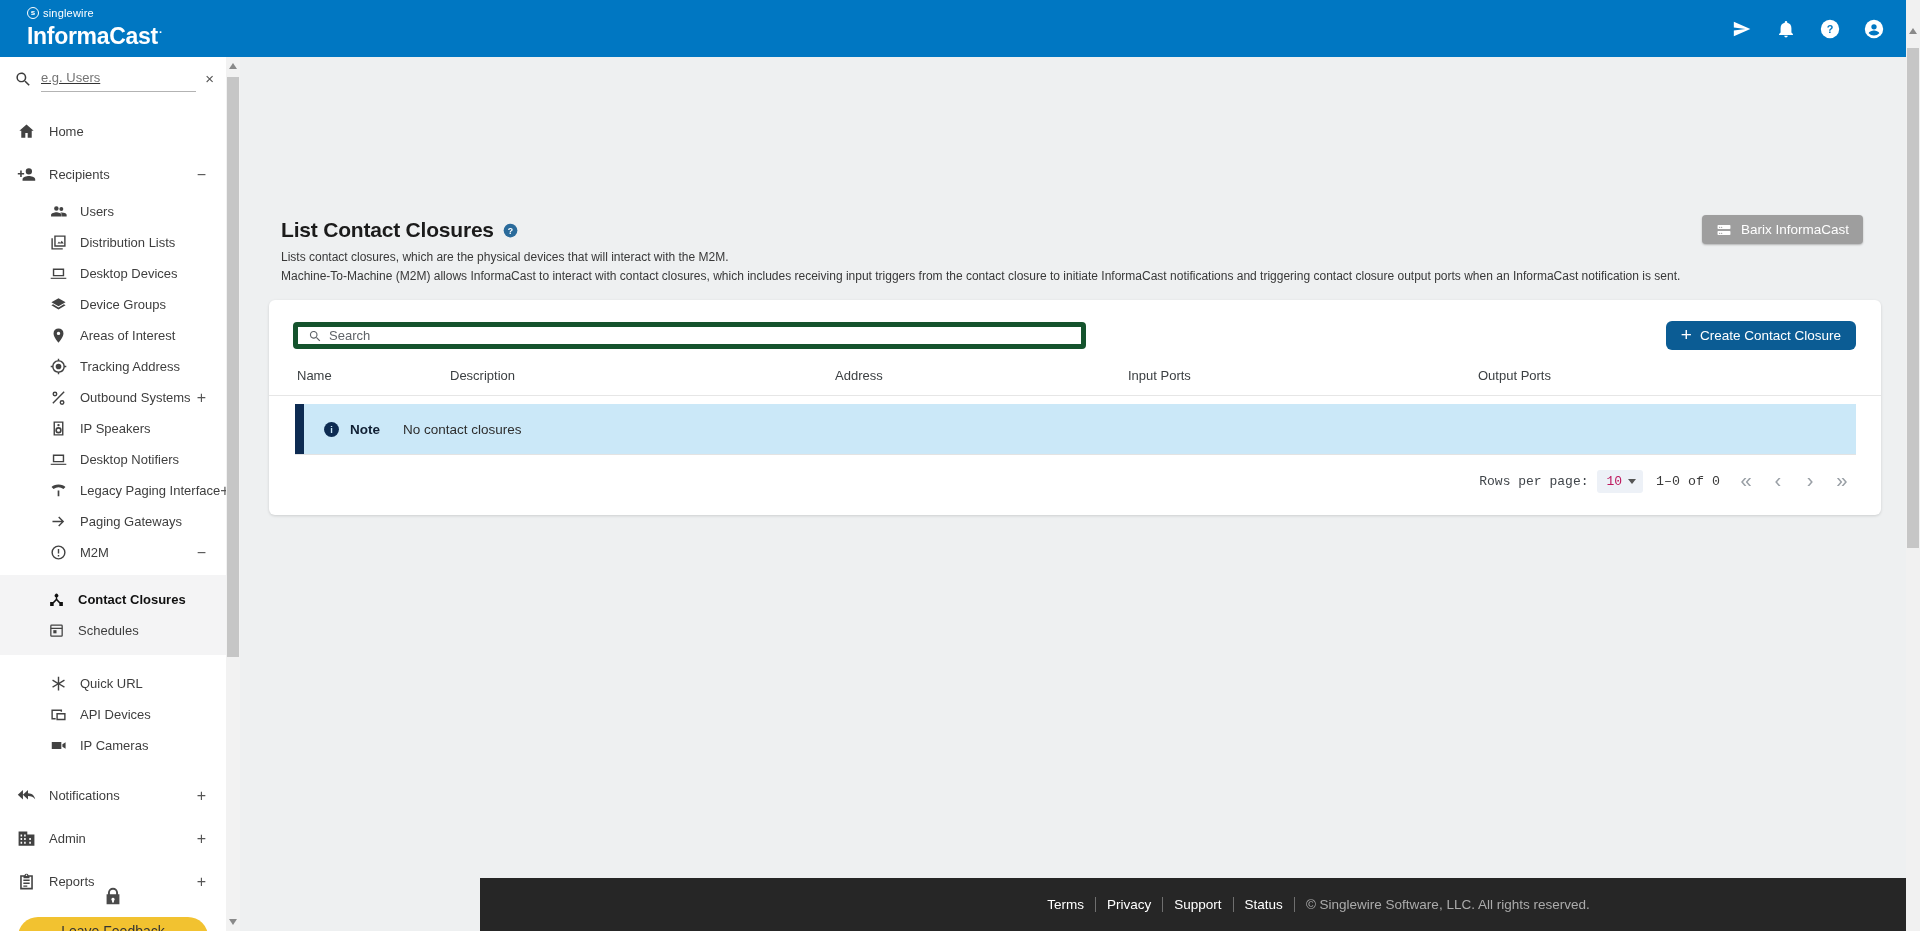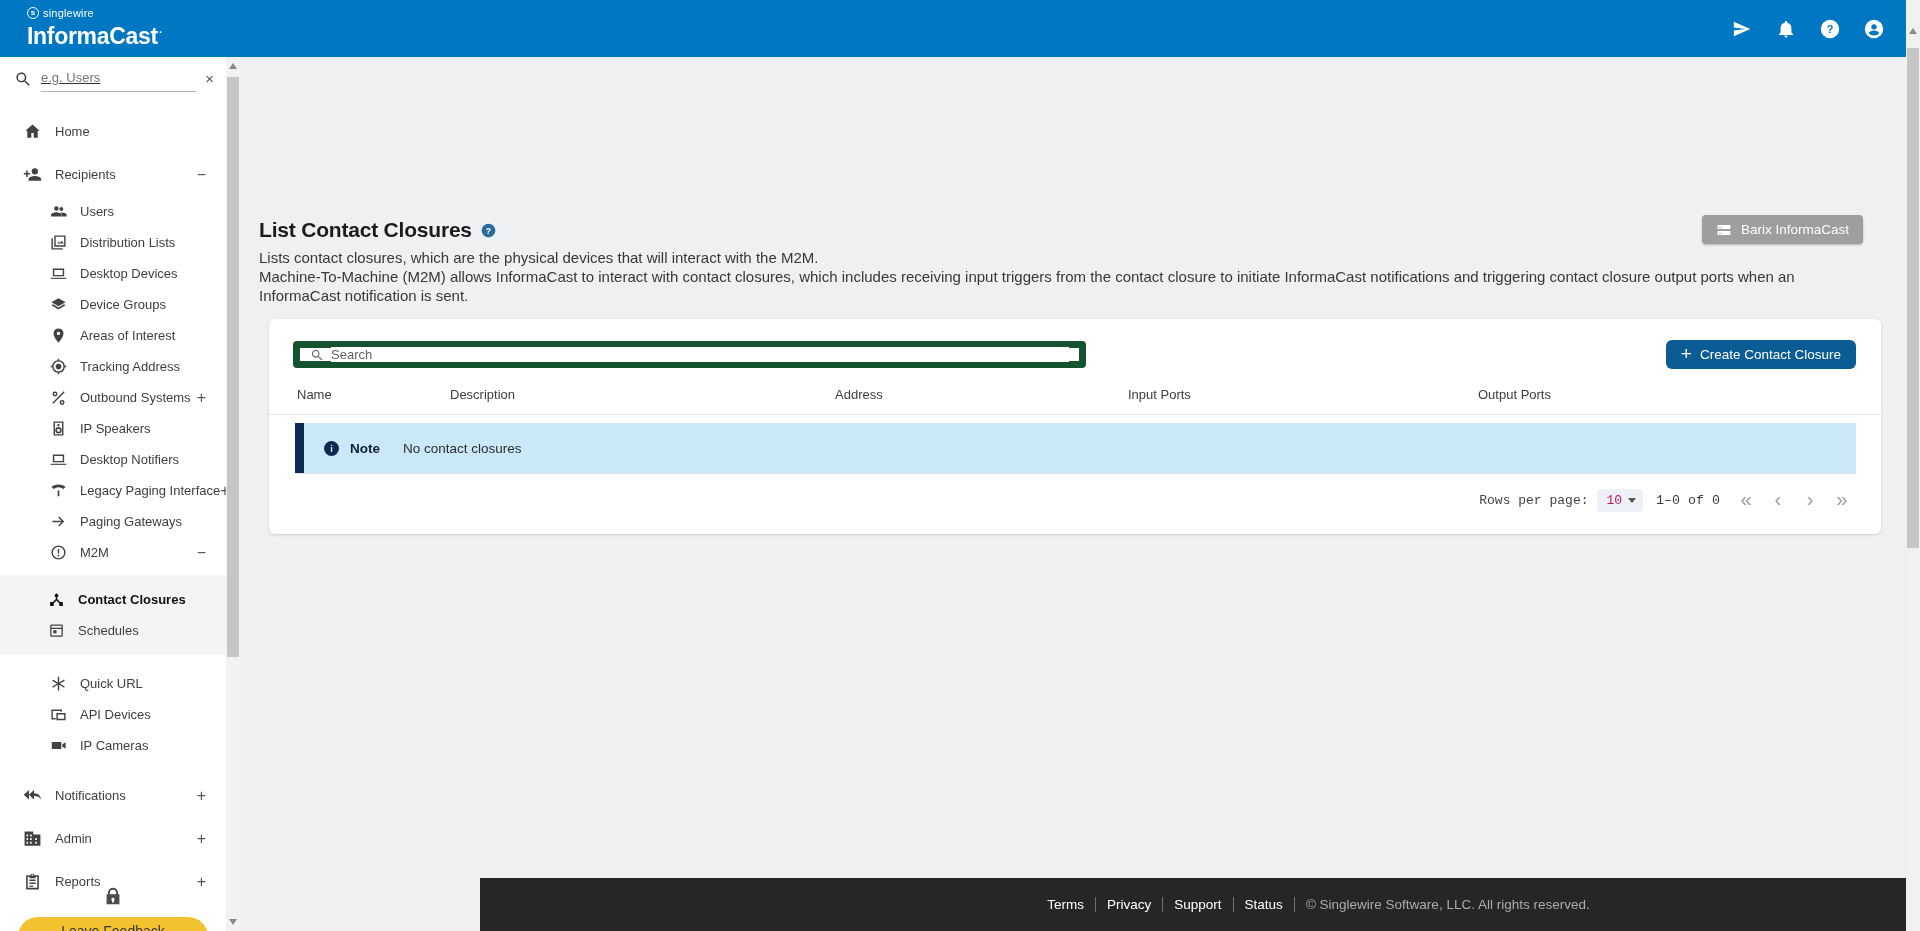--- a/index.html
+++ b/index.html
@@ -28,21 +28,21 @@
   .sidebar{position:absolute;left:0;top:57px;width:226px;height:874px;background:#fff;overflow:hidden;}
   .sb-search{display:flex;align-items:center;height:43px;padding:0 12px 0 14px;}
   .sb-search .ico{width:18px;height:18px;color:#3c3c3c;flex:none;}
   .sb-search input{flex:1;min-width:0;margin-left:9px;border:none;outline:none;
     border-bottom:1px solid #b3b3b3;font-size:13px;padding:4px 0 6px;color:#333;background:transparent;text-decoration:underline;}
   .sb-search input::placeholder{color:#757575;}
   .sb-clear{margin-left:9px;color:#555;font-size:15px;line-height:1;cursor:pointer;}
   .nav{margin-top:10px;}
   .nav-item{display:flex;align-items:center;height:31px;padding-left:50px;font-size:13px;
     font-weight:500;color:#3e3e3e;cursor:pointer;white-space:nowrap;}
-  .nav-item.lvl0{height:43px;padding-left:23px;}
+  .nav-item.lvl0{height:43px;padding-left:17px;}
   .nav-item.lvl2{padding-left:48px;}
   .nav-item.gap-top{margin-top:13px;}
   .nav-icon{width:17px;height:17px;margin-right:13px;color:#424242;flex:none;}
   .lvl0 .nav-icon{width:19px;height:19px;}
   .nav-toggle{margin-left:auto;padding-right:20px;font-size:16px;color:#565656;font-weight:400;}
   .nav-item.active{font-weight:bold;color:#101010;}
   .nav-item.active .nav-icon{color:#101010;}
   .m2m{background:#f4f4f5;}
   .m2m-first{height:40px;padding-top:9px;margin-top:7px;}
   .m2m-last{height:40px;padding-bottom:9px;}
@@ -57,35 +57,35 @@
   .sb-scrollbar .thumb{position:absolute;left:1px;top:20px;width:12px;height:580px;background:#c6c6c6;}
   .scroll-arrow{position:absolute;left:3px;width:0;height:0;border-left:4px solid transparent;
     border-right:4px solid transparent;}
   .arr-up{border-bottom:6px solid #8a8a8a;}
   .arr-down{border-top:6px solid #8a8a8a;}
   .main-scrollbar{position:absolute;right:0;top:0;width:14px;height:931px;background:#f1f1f1;z-index:6;}
   .main-scrollbar .thumb{position:absolute;left:1px;top:48px;width:12px;height:500px;background:#c6c6c6;}
 
   
   .content{position:absolute;left:240px;top:57px;width:1666px;height:874px;background:var(--page-bg);}
-  .page-head{margin:161px 0 0 19px;}
+  .page-head{margin:161px 0 0 41px;}
   .title-row{display:flex;align-items:center;gap:9px;}
   .page-title{font-size:21px;font-weight:bold;color:#1b1b1b;letter-spacing:-.2px;}
   .help-badge{width:15px;height:15px;color:var(--help-circle);cursor:pointer;}
-  .desc{width:1612px;margin-top:6px;font-size:15px;line-height:19px;color:#383838;}
+  .desc{width:1612px;margin-top:6px;font-size:12px;line-height:19px;color:#383838;}
   .barix-btn{position:absolute;top:158px;right:43px;height:29px;background:var(--barix-gray);
     border:none;border-radius:4px;color:#fff;display:flex;align-items:center;gap:9px;padding:0 14px;
     font-size:13.5px;cursor:pointer;box-shadow:0 1px 2px rgba(0,0,0,.25);}
   .barix-btn svg{width:16px;height:16px;}
 
   
   .card{margin:14px 0 0 29px;width:1612px;background:#fff;border-radius:6px;
     box-shadow:0 1px 3px rgba(0,0,0,.14);}
   .card-top{display:flex;justify-content:space-between;align-items:center;padding:21px 25px 0 24px;}
-  .search-box{width:793px;height:27px;border:7px solid #14532d;border-radius:4px;display:flex;
+  .search-box{width:793px;height:27px;border:5px solid #14532d;border-radius:4px;display:flex;
     align-items:center;padding:0 10px;background:#fff;}
   .search-box svg{width:14px;height:14px;color:#5f6368;flex:none;}
   .search-box input{border:none;outline:none;flex:1;font-size:13px;margin-left:7px;color:#222;}
   .search-box input::placeholder{color:#5f6368;}
   .create-btn{height:29px;background:var(--accent-btn);color:#fff;border:none;border-radius:6px;
     display:flex;align-items:center;gap:8px;padding:0 15px;font-size:13.5px;cursor:pointer;}
   .create-plus{font-size:19px;font-weight:400;line-height:1;margin-top:-2px;}
   .thead{display:grid;grid-template-columns:153px 385px 293px 350px 1fr;
     padding:18px 25px 12px 28px;border-bottom:1px solid #e6e6e6;font-size:13px;color:#3c4043;}
   .note-wrap{margin:8px 25px 0 26px;border-bottom:1px solid #e3e3e3;}

